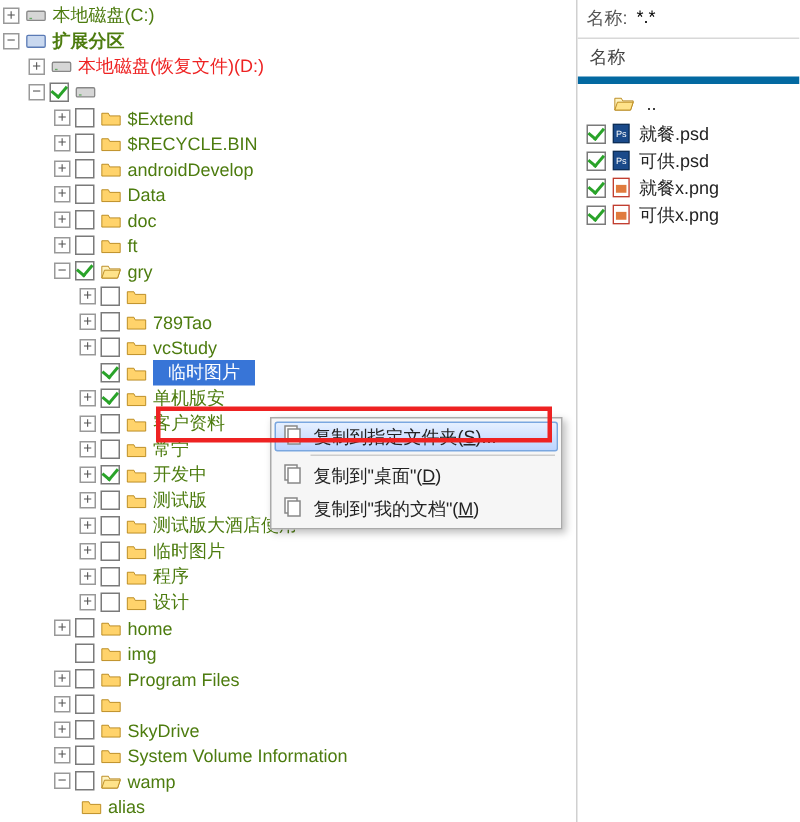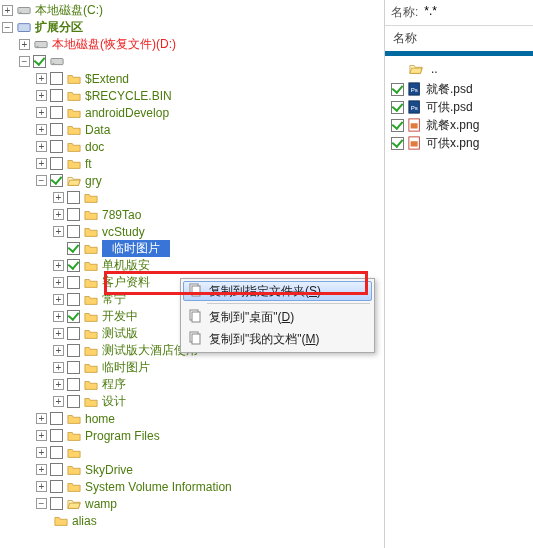--- a/index.html
+++ b/index.html
@@ -407,20 +407,30 @@
     <span class="expander">+</span>
     <span class="checkbox"></span>
     <svg class="node-icon" viewBox="0 0 16 16" width="16" height="14">
           <use href="#i-fclosed"></use>
         </svg>
     <span class="node-label">home</span>
   </div>
       <div class="node">
     <span class="connector-cell"></span>
         <span class="connector-cell"></span>
+    <span class="expander blank"></span>
+    <span class="checkbox"></span>
+    <svg class="node-icon" viewBox="0 0 16 16" width="16" height="14">
+          <use href="#i-fclosed"></use>
+        </svg>
+    <span class="node-label">img</span>
+  </div>
+      <div class="node">
+    <span class="connector-cell"></span>
+        <span class="connector-cell"></span>
     <span class="expander">+</span>
     <span class="checkbox"></span>
     <svg class="node-icon" viewBox="0 0 16 16" width="16" height="14">
           <use href="#i-fclosed"></use>
         </svg>
     <span class="node-label">Program Files</span>
   </div>
       <div class="node">
     <span class="connector-cell"></span>
         <span class="connector-cell"></span>

